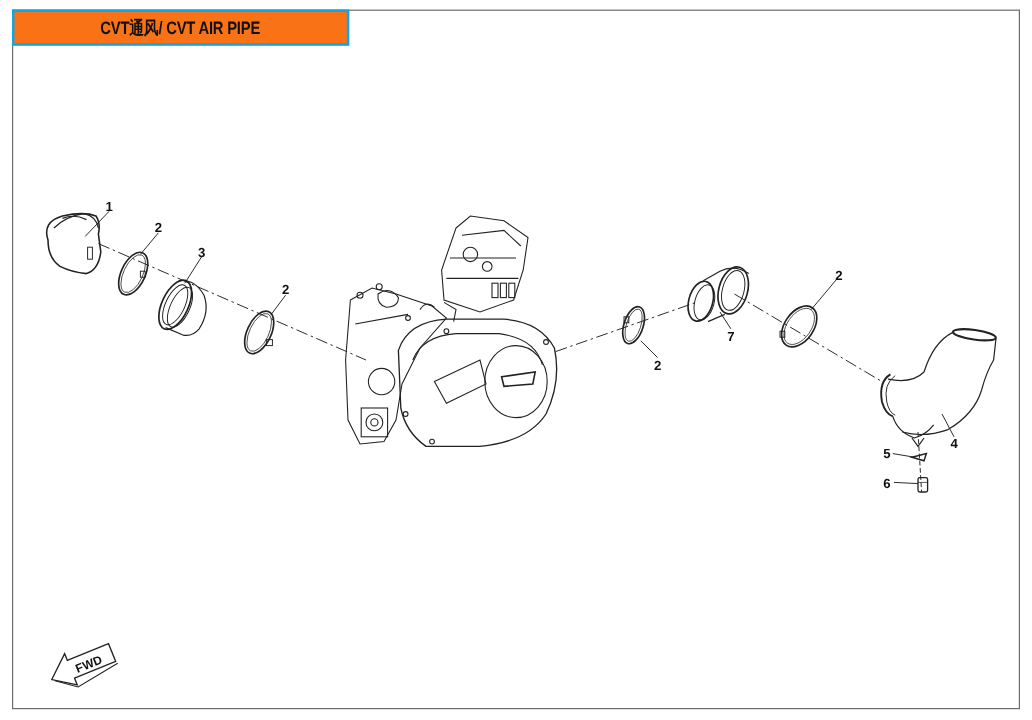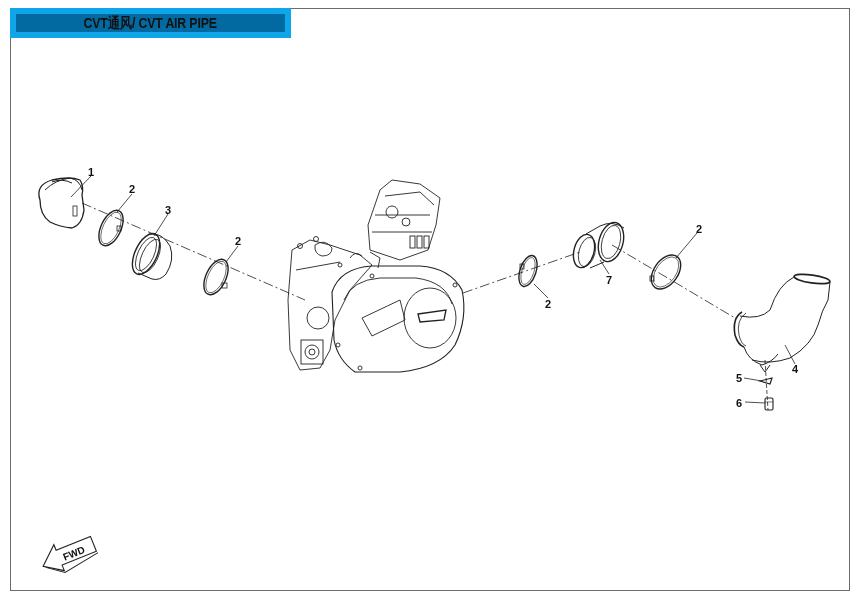--- a/index.html
+++ b/index.html
@@ -1,18 +1,18 @@
 <!DOCTYPE html>
 <html><head>
 <meta charset="utf-8">
 <style>
   html, body { margin: 0; padding: 0; background: #ffffff; }
   body { width: 860px; height: 600px; position: relative; overflow: hidden; font-family: "Liberation Sans", sans-serif; }
   .frame { position: absolute; left: 10px; top: 8px; width: 840px; height: 583px; border: 1px solid #6b6b6b; box-sizing: border-box; }
-  .title-box { position: absolute; left: 10px; top: 8px; width: 281px; height: 30px; border: 6px solid #0ea5e9; box-sizing: border-box; background: #0369a1; display: flex; align-items: center; justify-content: center; }
+  .title-box { position: absolute; left: 10px; top: 8px; width: 281px; height: 30px; border: 2px solid #0ea5e9; box-sizing: border-box; background: #f97316; display: flex; align-items: center; justify-content: center; }
   .title-text { font-family: "Liberation Sans", sans-serif; font-size: 15px; font-weight: bold; color: #111; transform: scaleX(0.82); letter-spacing: -0.2px; white-space: nowrap; }
   svg.drawing { position: absolute; left: 0; top: 0; }
   .callout { font-family: "Liberation Sans", sans-serif; font-size: 11px; font-weight: bold; fill: #111; }
 </style>
 </head>
 <body>
 
 <div class="frame"></div>
 <div class="title-box">
   <span class="title-text">CVT通风/ CVT AIR PIPE</span>

